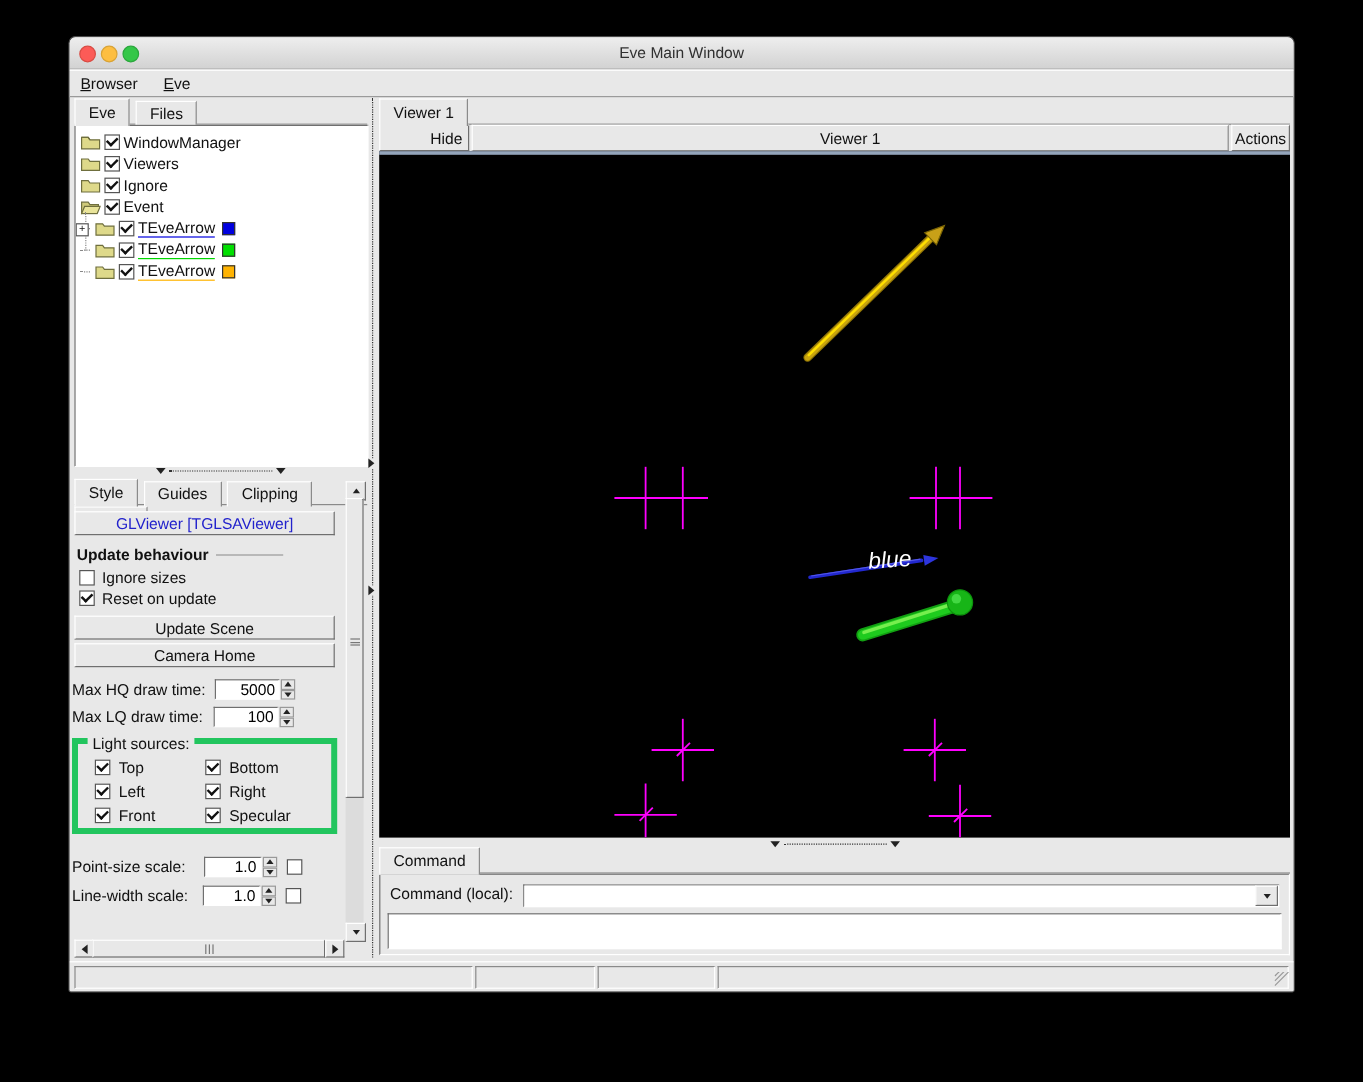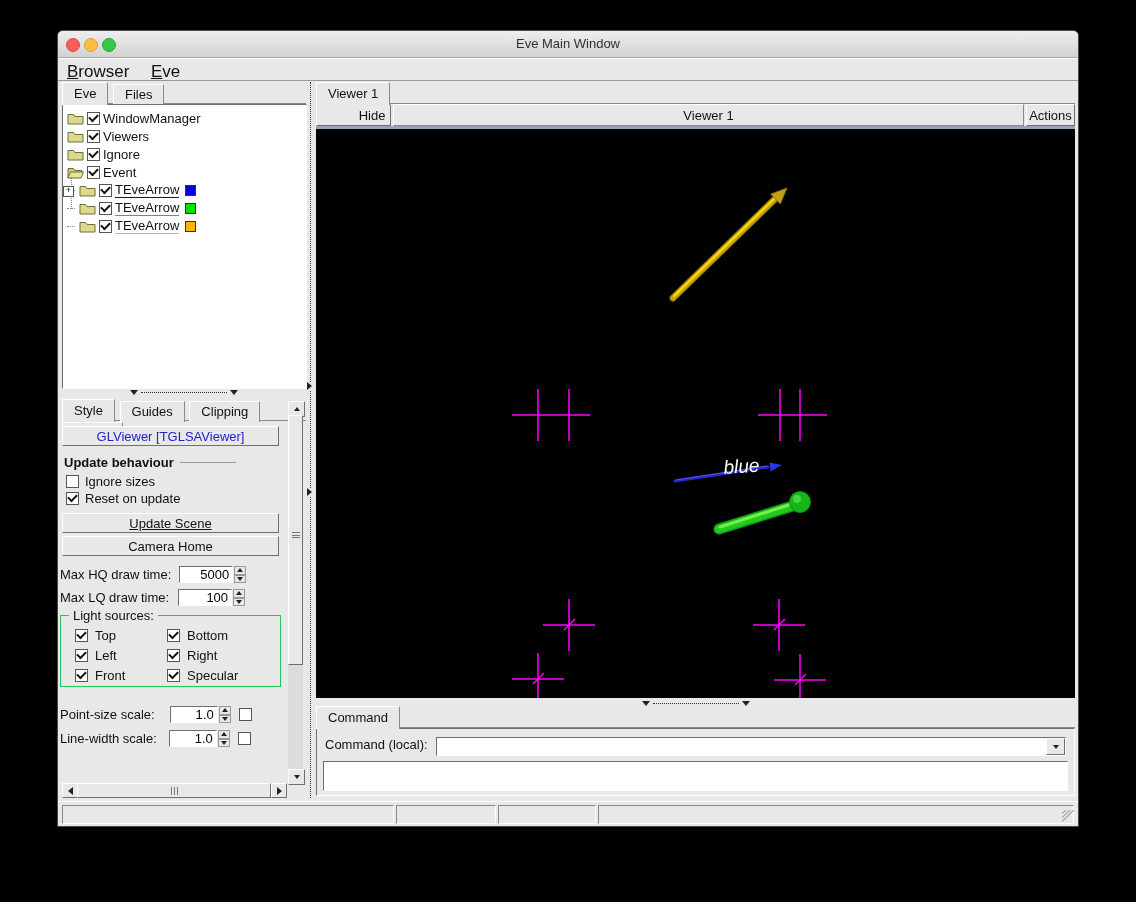--- a/index.html
+++ b/index.html
@@ -13,21 +13,21 @@
   .titlebar{position:absolute;left:0;top:0;width:100%;height:26px;
             background:linear-gradient(#eeeeee,#d2d2d2);border-bottom:1px solid #a8a8a8;}
   .title{position:absolute;left:0;right:0;top:5px;text-align:center;color:#303030;font-size:13px;}
   .tl{position:absolute;top:7px;width:12px;height:12px;border-radius:50%;}
   .tl.red{left:8px;background:#fc5b57;border:1px solid #d94c44;}
   .tl.yel{left:26px;background:#fdbe41;border:1px solid #d9a335;}
   .tl.grn{left:44px;background:#34c748;border:1px solid #2aa73c;}
   
   .menubar{position:absolute;left:0;top:27px;width:100%;height:21px;background:#e8e8e8;
            border-top:1px solid #fff;border-bottom:1px solid #9a9a9a;}
-  .menu-item{display:inline-block;padding:3px 9px 0 9px;font-size:17px;}
+  .menu-item{display:inline-block;padding:3px 9px 0 9px;font-size:13px;}
   .menu-item::first-letter{text-decoration:underline;}
   
   .raised{background:#e8e8e8;border:1px solid;border-color:#ffffff #6f6f6f #6f6f6f #ffffff;}
   .btn{display:flex;align-items:center;justify-content:center;font-size:13px;cursor:default;}
   
   .tabrow{position:absolute;height:22px;}
   .tabrow .baseline{position:absolute;left:0;right:0;bottom:0;height:1px;background:#8a8a8a;}
   .tab{position:relative;display:inline-block;height:20px;line-height:20px;padding:0 11px;
        background:#e8e8e8;border:1px solid #8a8a8a;border-bottom:none;margin-right:1px;
        border-top-color:#fff;border-left-color:#fff;font-size:13px;vertical-align:bottom;}
@@ -77,21 +77,21 @@
   .numfield{height:15px;border:1px solid;border-color:#6f6f6f #ffffff #ffffff #6f6f6f;
             background:#fff;font-size:13px;text-align:right;padding:0 3px;
             font-family:"Liberation Sans",sans-serif;}
   .spincol{width:12px;height:17px;display:flex;flex-direction:column;margin-left:1px;}
   .spincol div{flex:1;background:#e8e8e8;border:1px solid #999;display:flex;
                align-items:center;justify-content:center;}
   .tri-u{width:0;height:0;border-left:3px solid transparent;border-right:3px solid transparent;
          border-bottom:4px solid #222;}
   .tri-d{width:0;height:0;border-left:3px solid transparent;border-right:3px solid transparent;
          border-top:4px solid #222;}
-  .fieldset{margin:8px 2px 0 2px;border:1px solid #22c55e;position:relative;padding:8px 4px 4px 8px;}
+  .fieldset{margin:8px 2px 0 2px;border:5px solid #22c55e;position:relative;padding:8px 4px 4px 8px;}
   .fieldset .legend{position:absolute;top:-8px;left:8px;background:#e8e8e8;padding:0 4px;}
   .lgrid{display:grid;grid-template-columns:92px 110px;row-gap:6px;margin-top:4px;}
   .lcell{display:flex;align-items:center;height:14px;}
   .lcell .cb{margin:0 7px 0 6px;}
   
   .vsb{position:absolute;left:230px;top:370px;width:15px;height:382px;background:#dcdcdc;}
   .sbbtn{position:absolute;width:15px;height:14px;display:flex;align-items:center;justify-content:center;}
   .vsb .thumb{position:absolute;left:0px;top:14px;width:13px;height:248px;}
   .grip3 i{display:block;width:8px;border-top:1px solid #777;margin:1.5px auto;}
   .hsb{position:absolute;left:4px;top:752px;width:224px;height:15px;background:#dcdcdc;}
@@ -236,21 +236,21 @@
         <span>Update behaviour</span>
       </div>
     <div class="cbrow">
       <span class="cb"></span>
       <span>Ignore sizes</span>
     </div>
     <div class="cbrow" style="margin-top:3px;">
       <span class="cb checked"></span>
       <span>Reset on update</span>
     </div>
-    <div class="btn raised widebtn" style="margin-top:8px;text-decoration:underline;">Update Scene</div>
+    <div class="btn raised widebtn" style="margin-top:8px;">Update Scene</div>
     <div class="btn raised widebtn" style="margin-top:3px;">Camera Home</div>
 
     <div class="spinrow" style="margin-top:9px;">
       <span class="sl">Max HQ draw time:</span>
       <input class="numfield" style="width: 46px; margin-left: 8px;" value="5000">
       <span class="spincol">
           <div>
             <i class="tri-u"></i>
           </div>
           <div>

